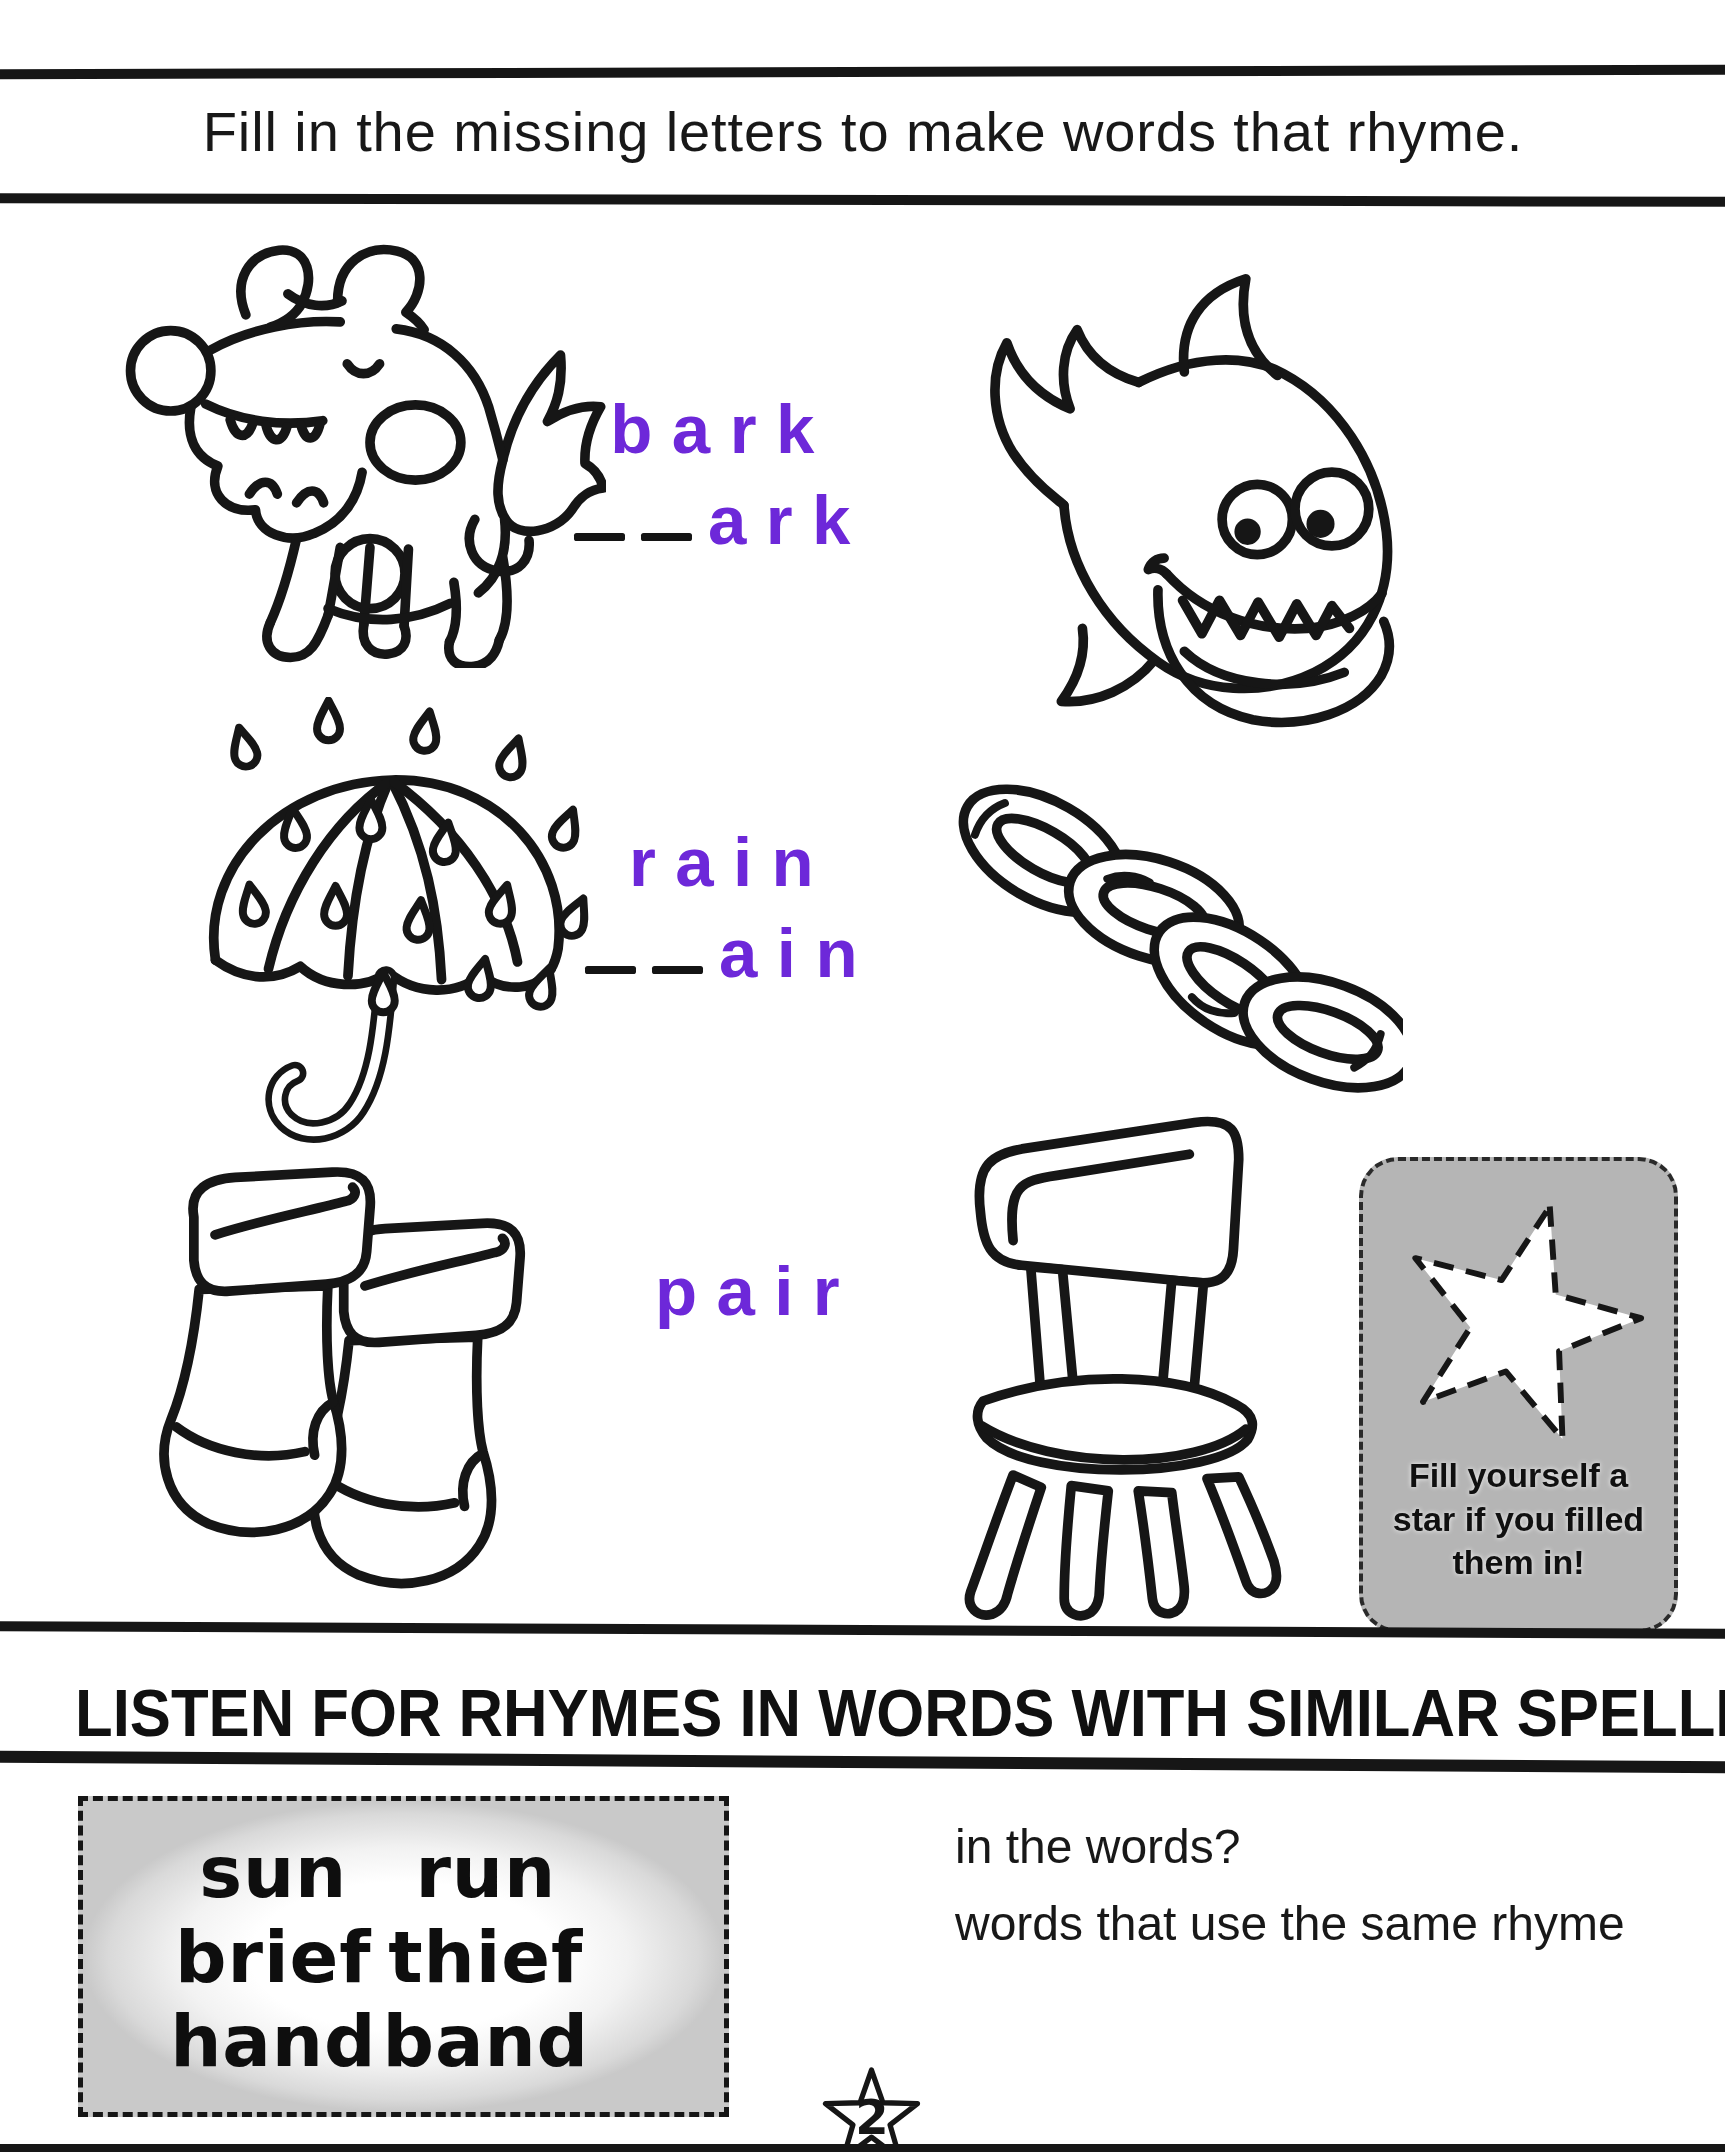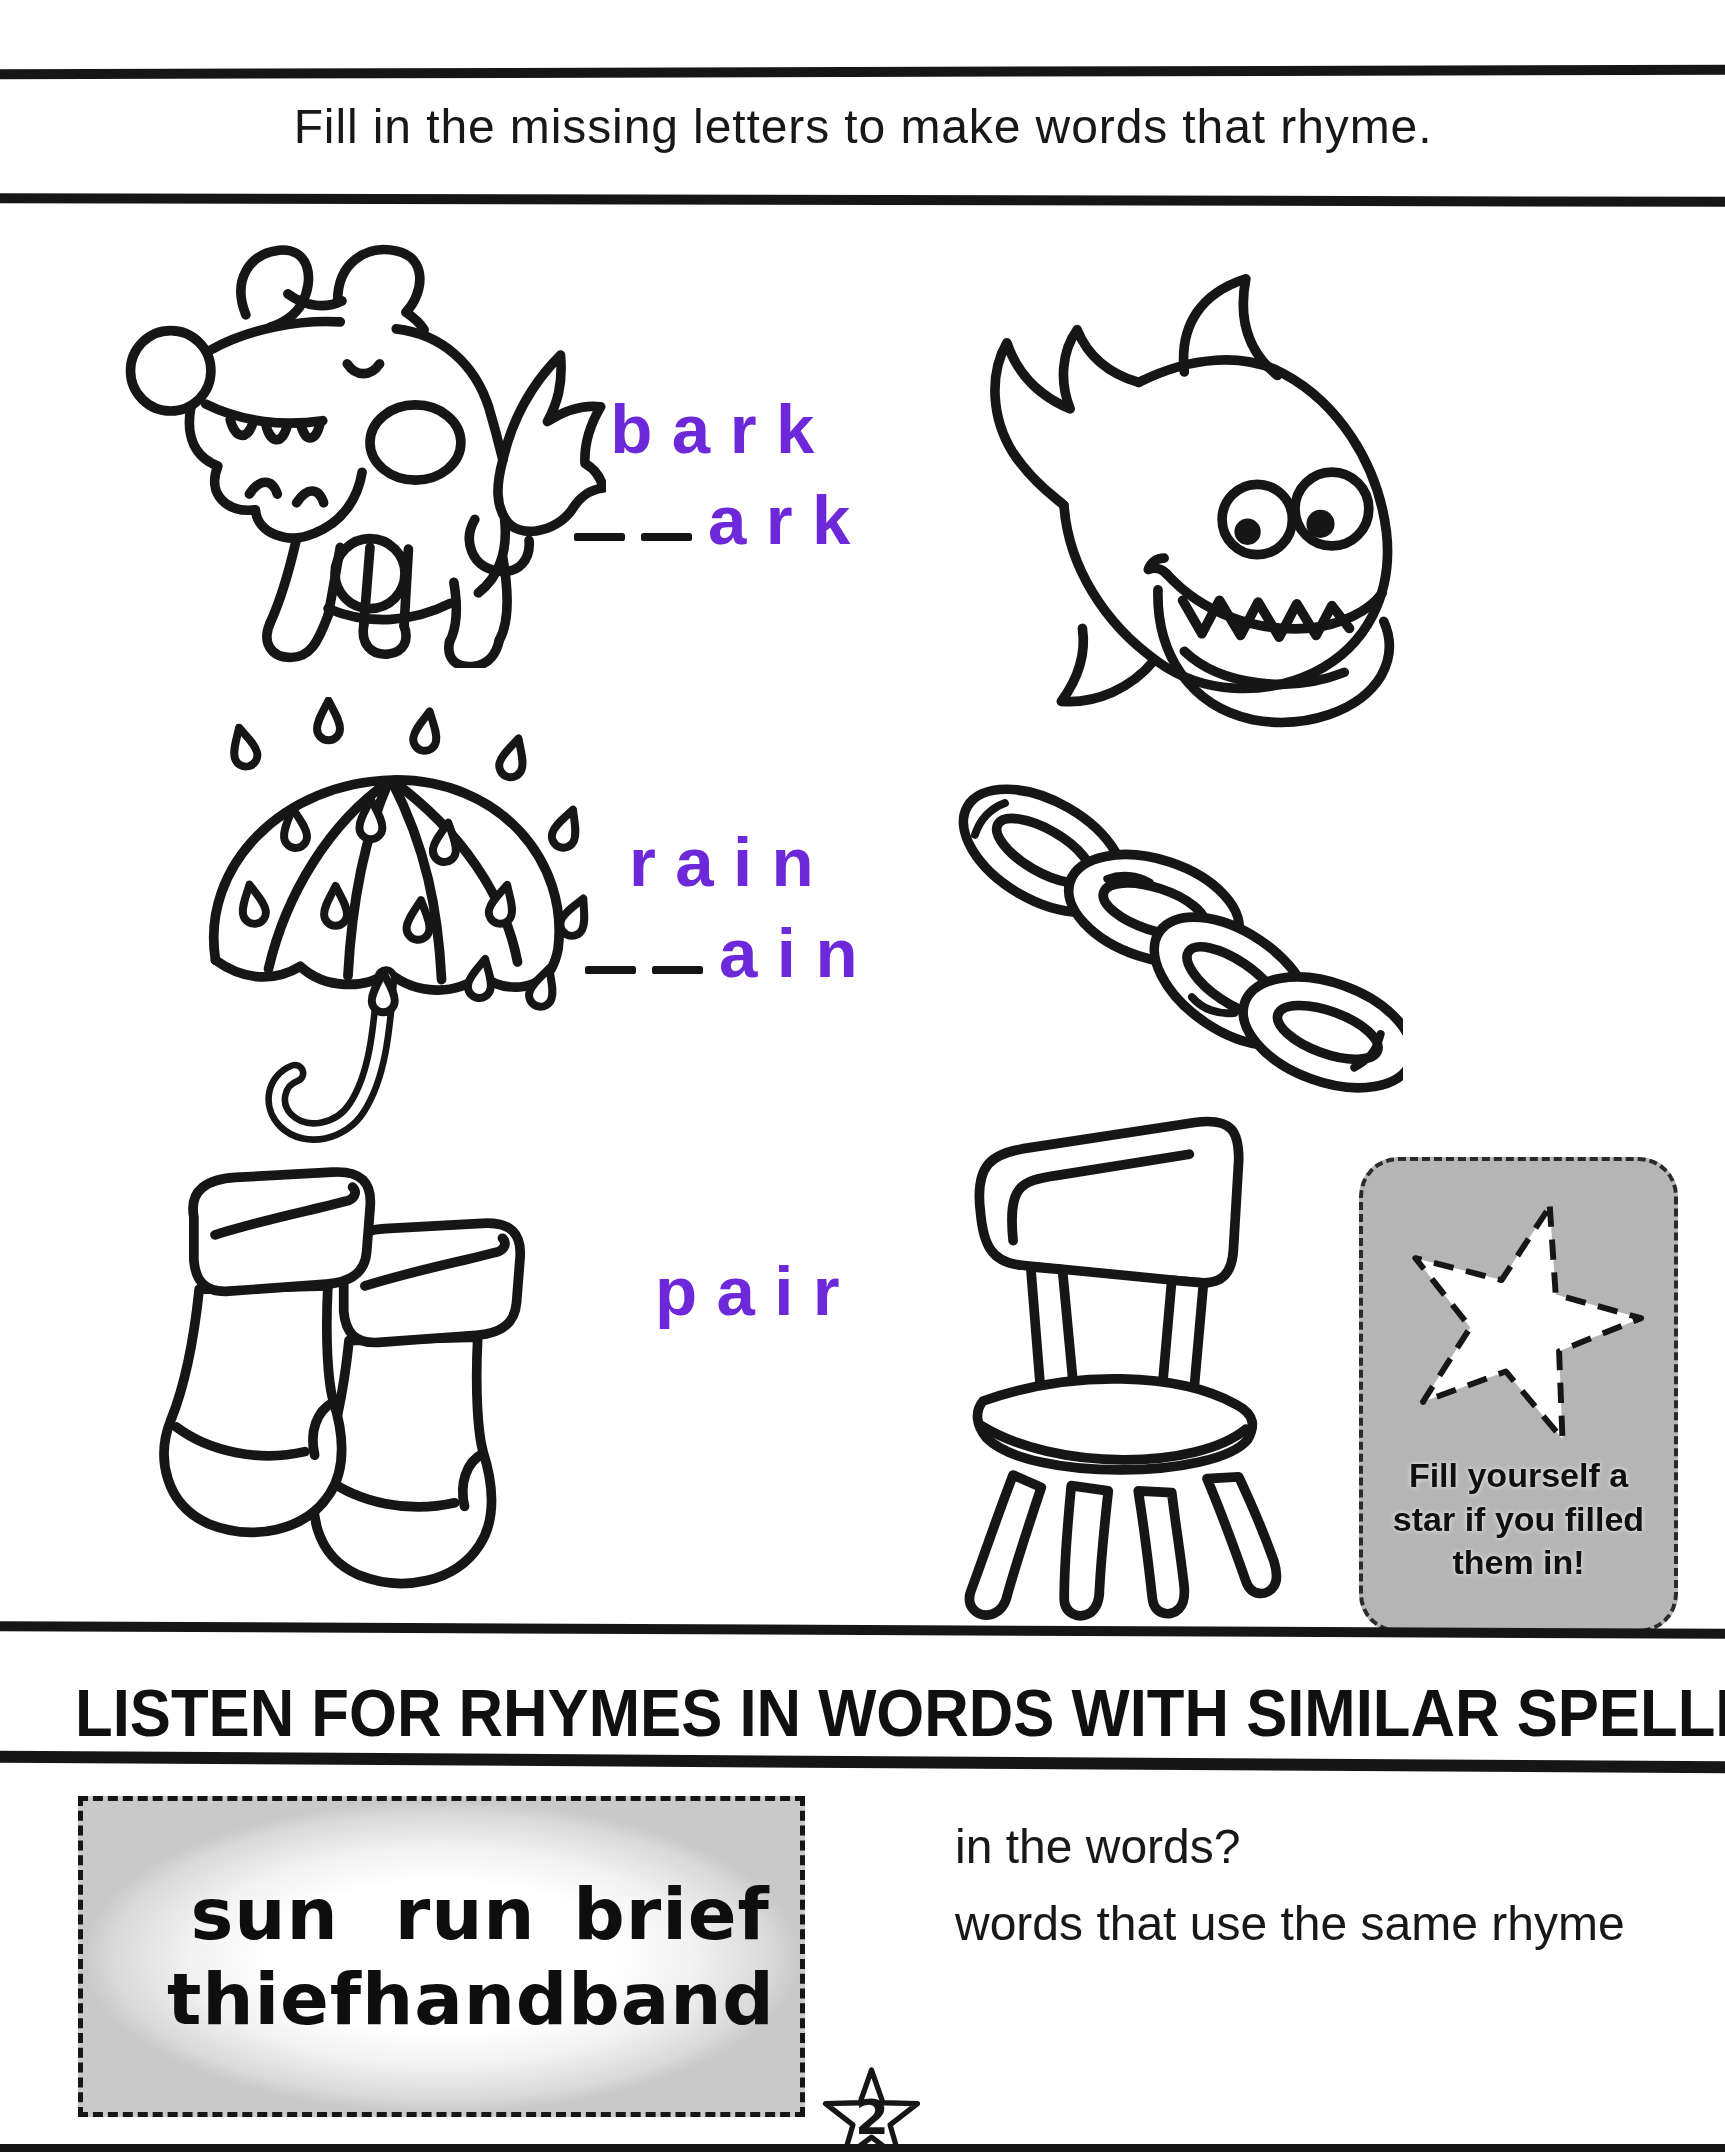--- a/index.html
+++ b/index.html
@@ -5,21 +5,21 @@
   html,body{margin:0;padding:0;}
   body{
     width:1726px;height:2153px;position:relative;background:#ffffff;
     overflow:hidden;color:#161616;
     font-family:"Liberation Sans", sans-serif;
   }
   .rule{position:absolute;left:-8.8px;right:-8.8px;height:9.7px;background:#161616;border-radius:5.3px;}
   
   #worksheet-title{
     position:absolute;top:99px;left:0;width:100%;text-align:center;
-    font-size:48px;letter-spacing:0.9px;color:#181818;
+    font-size:56px;letter-spacing:0.9px;color:#181818;
     font-family:"Liberation Sans", sans-serif;
   }
   
   .art{position:absolute;}
   .art svg{display:block;width:100%;height:100%;}
   .pair-text{position:absolute;width:406px;text-align:center;}
   .word-line{
     font-family:Liberation Sans, sans-serif;font-weight:bold;
     font-size:69px;letter-spacing:19.4px;line-height:1.0;color:#6d28d9;
     white-space:nowrap;
@@ -42,24 +42,24 @@
     text-shadow:0 0 5.3px rgba(255,255,255,.9);
   }
   
   #section-heading{
     position:absolute;left:75px;top:1674px;white-space:nowrap;
     font-family:"Liberation Sans", sans-serif;font-weight:bold;
     font-size:67px;letter-spacing:0px;color:#101010;
     transform:scaleX(0.92);transform-origin:left center;
   }
   #rhyme-box{
-    position:absolute;left:78px;top:1796px;width:727px;height:321px;
+    position:absolute;left:78px;top:1796px;width:651px;height:321px;
     box-sizing:border-box;border:5.3px dashed #161616;
     background:radial-gradient(closest-side,#ffffff 48%,#f2f2f2 70%,#d9d9d9 92%,#c9c9c9 100%);
-    display:grid;grid-template-columns:1fr 1fr 1fr;align-content:center;
+    display:grid;grid-template-columns:1fr 1fr;align-content:center;
     row-gap:12.4px;padding:8.8px 132px 8.8px 84px;justify-items:center;
   }
   .rhyme-word{
     font-family:"DejaVu Sans", sans-serif;font-weight:bold;
     font-size:72px;line-height:1.0;color:#0e0e0e;letter-spacing:0.9px;
   }
   #question{
     position:absolute;left:955px;top:1809px;width:741px;
     font-size:48px;line-height:1.6;color:#181818;
     font-family:"Liberation Sans", sans-serif;

